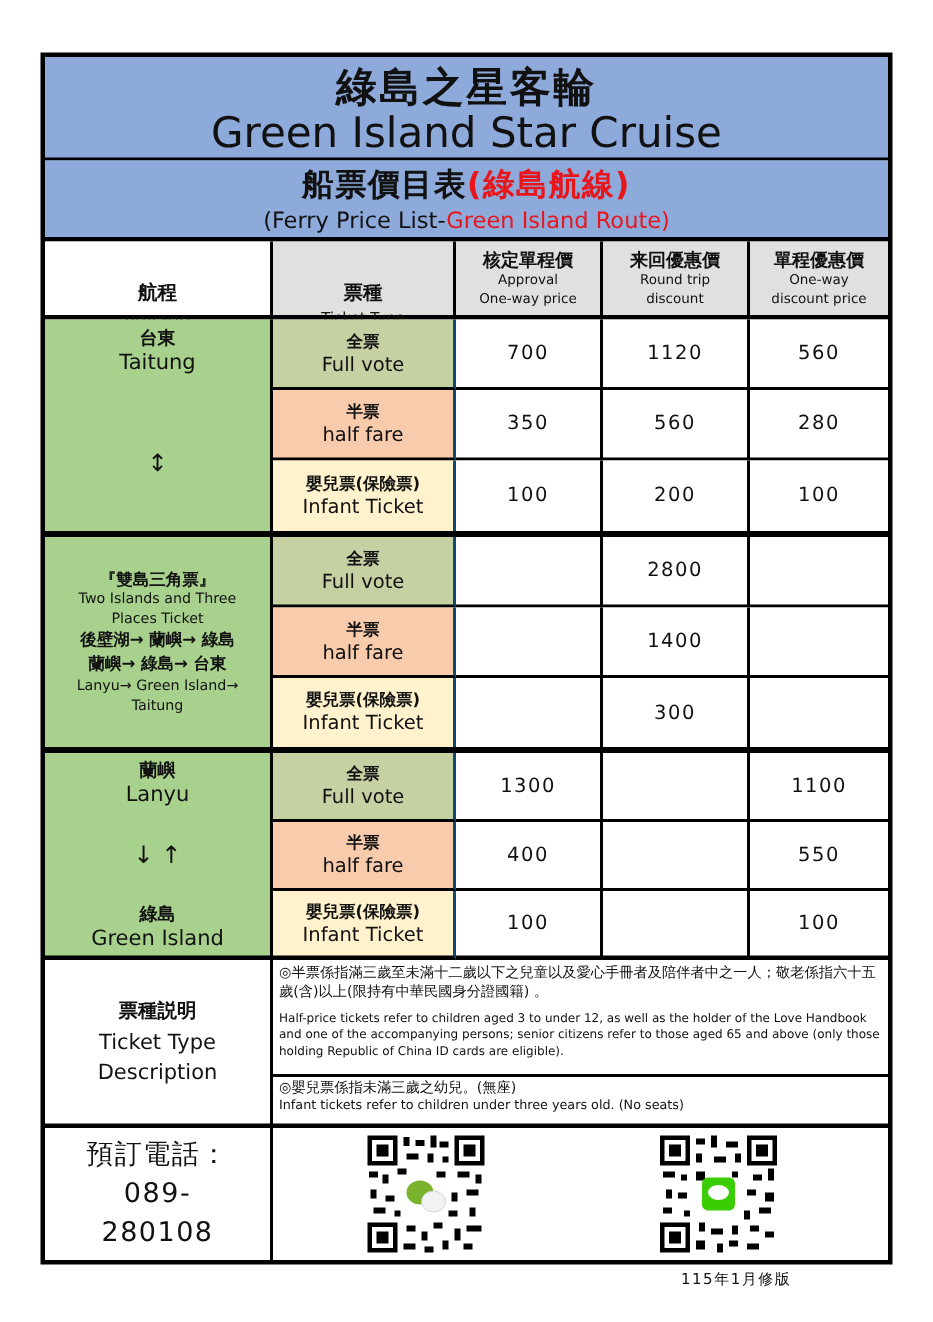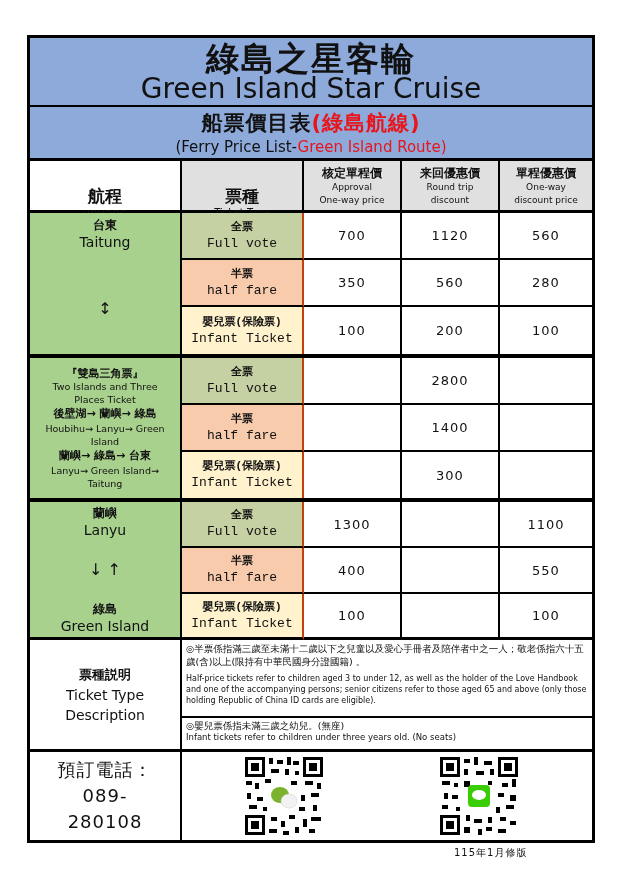--- a/index.html
+++ b/index.html
@@ -4,40 +4,40 @@
 <style>
   html, body { margin:0; padding:0; background:#ffffff; }
   body { width:622px; height:881px; position:relative; overflow:hidden;
          font-family:"DejaVu Sans", "Liberation Sans", sans-serif; color:#111; }
   .sheet { position:absolute; left:27px; top:35px; width:568px; height:808px;
            border:3px solid #000; box-sizing:border-box; background:#fff; }
   .abs { position:absolute; box-sizing:border-box; }
   .center { display:flex; flex-direction:column; align-items:center; justify-content:center; text-align:center; }
 
   .hdr1 { left:0; top:0; width:562px; height:69px; background:#8eaadb; border-bottom:2px solid #000; }
-  .hdr1 .zh { font-size:33px; font-weight:bold; letter-spacing:2px; line-height:34px; }
+  .hdr1 .zh { font-size:27px; font-weight:bold; letter-spacing:2px; line-height:34px; }
   .hdr1 .en { font-size:28px; line-height:26px; }
   .hdr2 { left:0; top:69px; width:562px; height:54px; background:#8eaadb; border-bottom:3px solid #000; }
   .hdr2 .zh { font-size:21px; font-weight:bold; line-height:28px; letter-spacing:1px; }
   .hdr2 .en { font-size:15px; line-height:20px; }
   .red { color:#e8151b; }
 
   .colhead { top:123px; height:52px; background:#e0e0e0; border-right:2px solid #000; border-bottom:3px solid #000; }
   .colhead .zh { font-size:12px; font-weight:bold; line-height:16px; }
   .colhead .en { font-size:9px; line-height:13px; }
-  .colhead.big .zh { font-size:17px;margin-top:39px; }
+  .colhead.big .zh { font-size:13px;margin-top:39px; }
   .colhead.big .en { font-size:12px; line-height:18px; }
 
   .voy { background:#a9d18e; border-right:2px solid #000; }
   .voy .zh { font-size:12px; font-weight:bold; line-height:16px; }
   .voy .en { font-size:14px; line-height:18px; }
   .voy .arrow { font-size:16px; line-height:20px; }
   .voy .small { font-size:9.5px; line-height:13px; }
 
-  .tt { border-right:2px solid #c2410c; border-bottom:2px solid #000;font-family:Liberation Mono, monospace; }
+  .tt { border-right:2px solid #0c4a6e; border-bottom:2px solid #000; }
   .tt .zh { font-size:11px; font-weight:bold; line-height:15px; }
   .tt .en { font-size:13px; line-height:17px; }
   .tt.full { background:#c5d0a3; }
   .tt.half { background:#f8cbad; }
   .tt.inf { background:#fff2cc; }
 
   .val { border-right:2px solid #000; border-bottom:2px solid #000; font-size:13px; letter-spacing:1px; background:#fff; }
   .val.last { border-right:none; }
 
   .grp-sep { left:0; width:562px; height:4px; background:#000; }
@@ -133,21 +133,20 @@
   <div class="abs val center" style="left:274px;top:269px;width:98px;height:47px;border-bottom:none;">100</div>
   <div class="abs val center" style="left:372px;top:269px;width:98px;height:47px;border-bottom:none;">200</div>
   <div class="abs val last center" style="left:470px;top:269px;width:92px;height:47px;border-bottom:none;">100</div>
 
   <div class="abs grp-sep" style="top:316px;"></div>
 
   <div class="abs voy center" style="left:0;top:320px;width:152px;height:140px;padding:1px 0;">
     <div class="zh" style="font-size:11px;line-height:13px;">『雙島三角票』</div>
     <div class="small" style="padding:0 10px;">Two Islands and Three Places Ticket</div>
     <div class="zh" style="font-size:11px;line-height:16px;">後壁湖→ 蘭嶼→ 綠島</div>
-    <div class="small" style="padding:0 4px;">Houbihu→ Lanyu→ Green Island</div>
     <div class="zh" style="font-size:11px;line-height:16px;">蘭嶼→ 綠島→ 台東</div>
     <div class="small" style="padding:0 14px;">Lanyu→ Green Island→ Taitung</div>
   </div>
   <div class="abs tt full center" style="left:152px;top:320px;width:122px;height:47px;">
     <div class="zh">全票</div>
     <div class="en">Full vote</div>
   </div>
   <div class="abs tt half center" style="left:152px;top:367px;width:122px;height:47px;">
     <div class="zh">半票</div>
     <div class="en">half fare</div>

